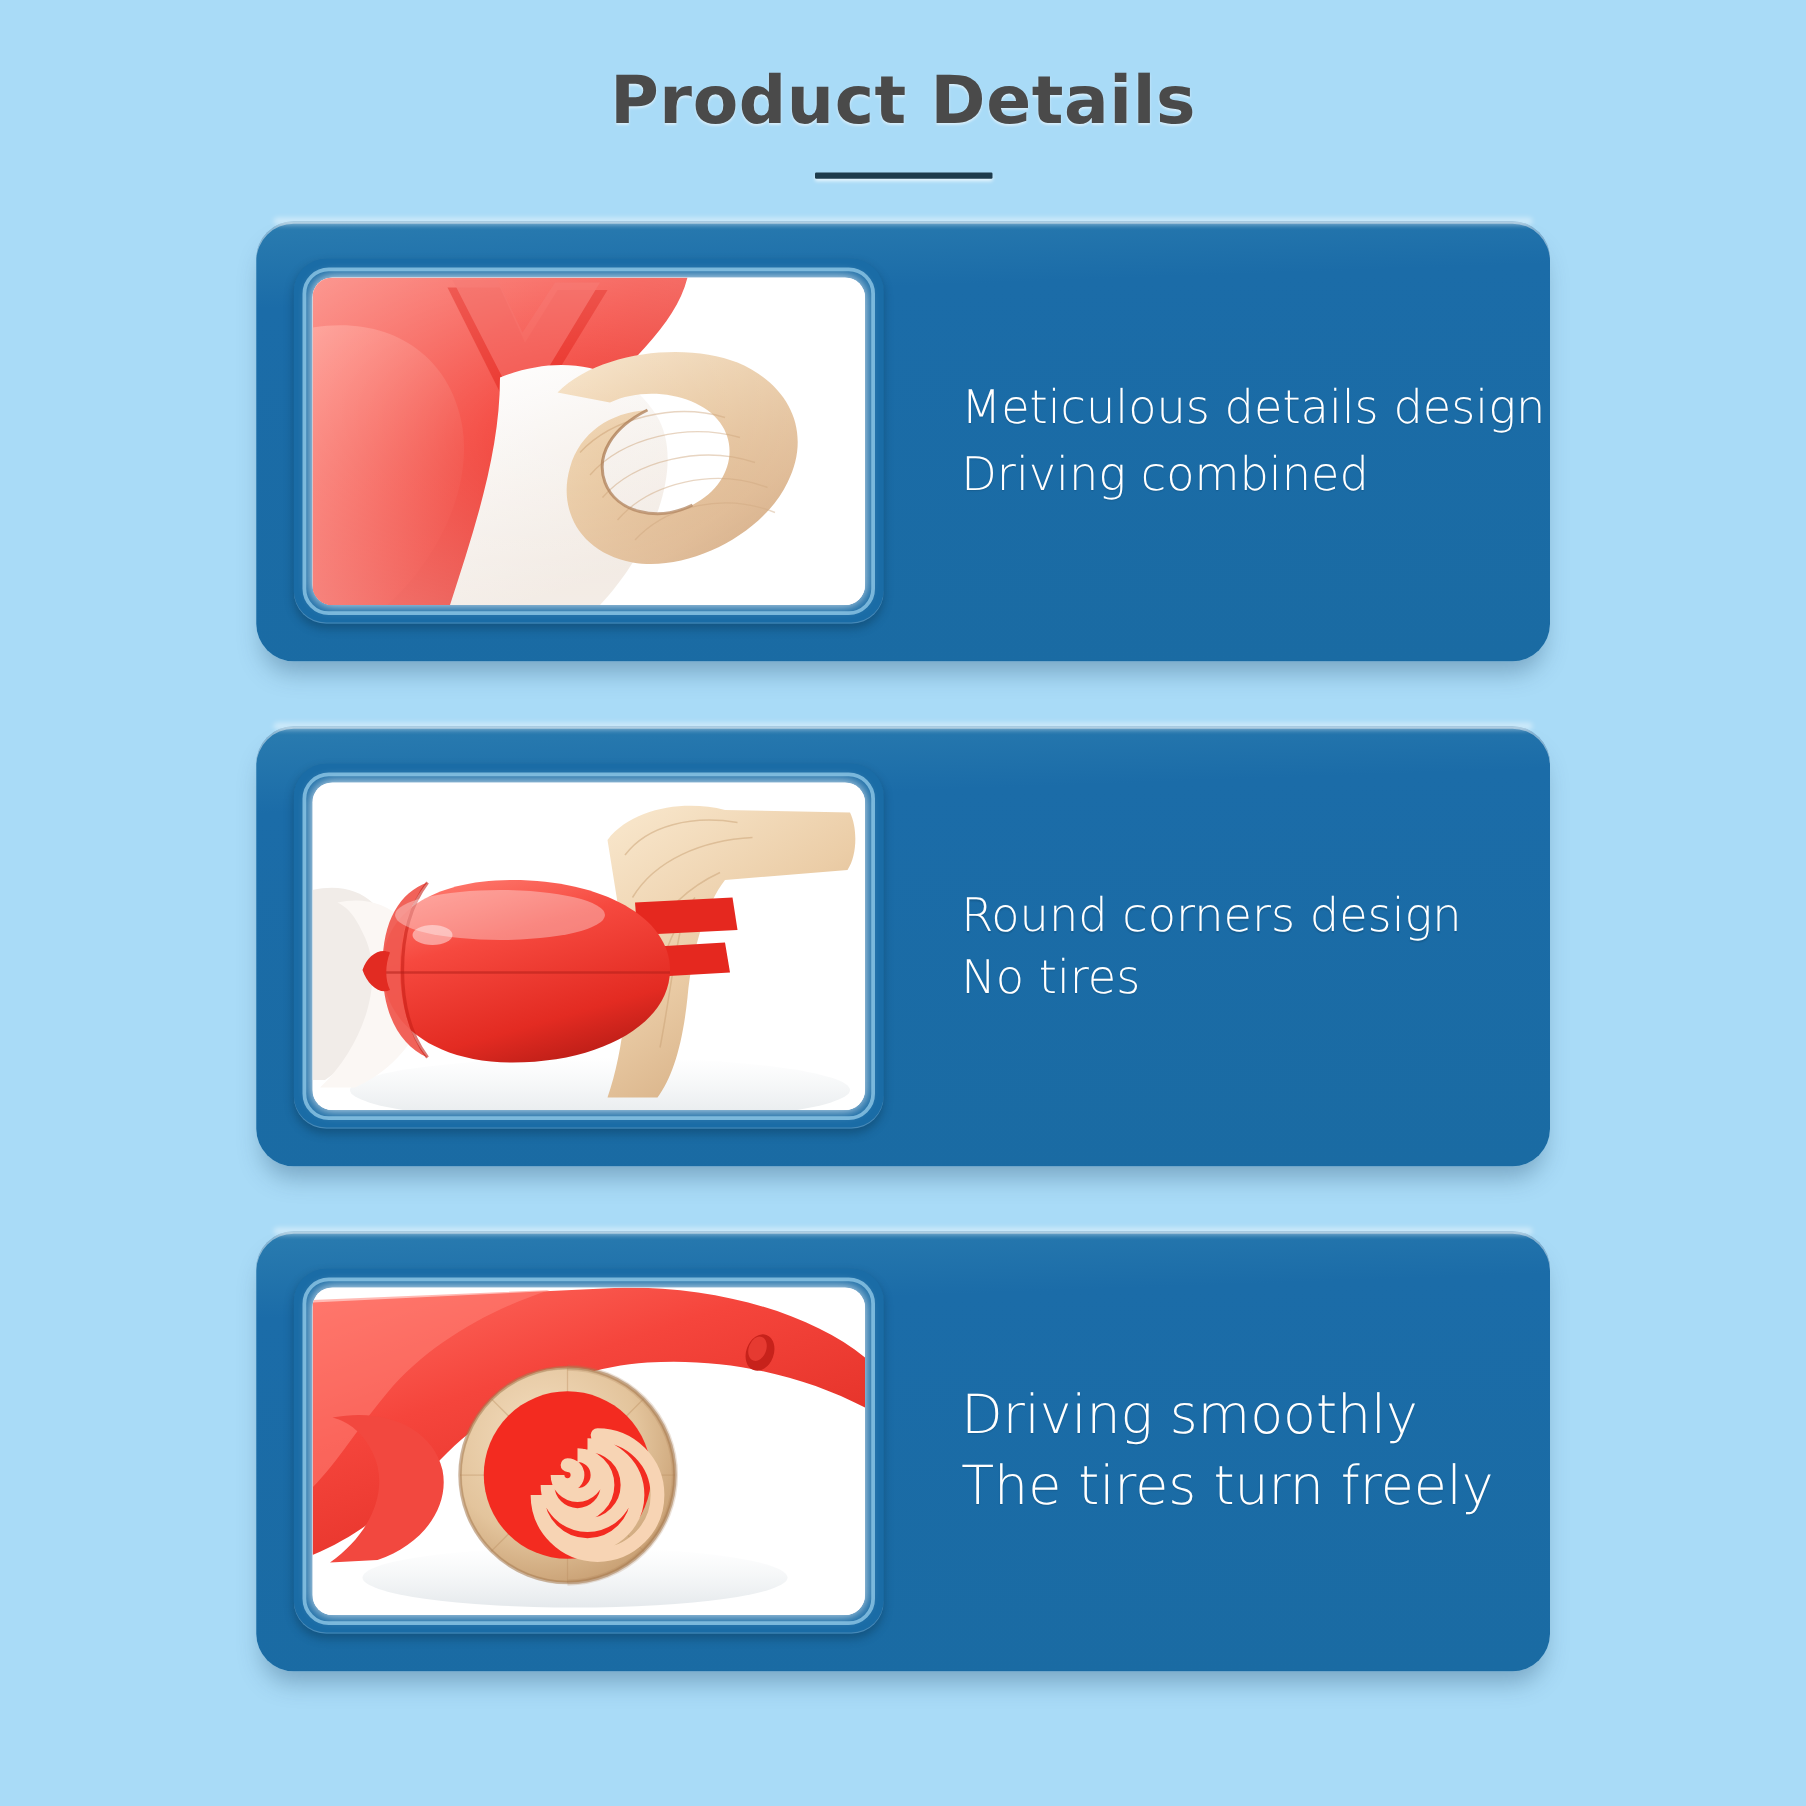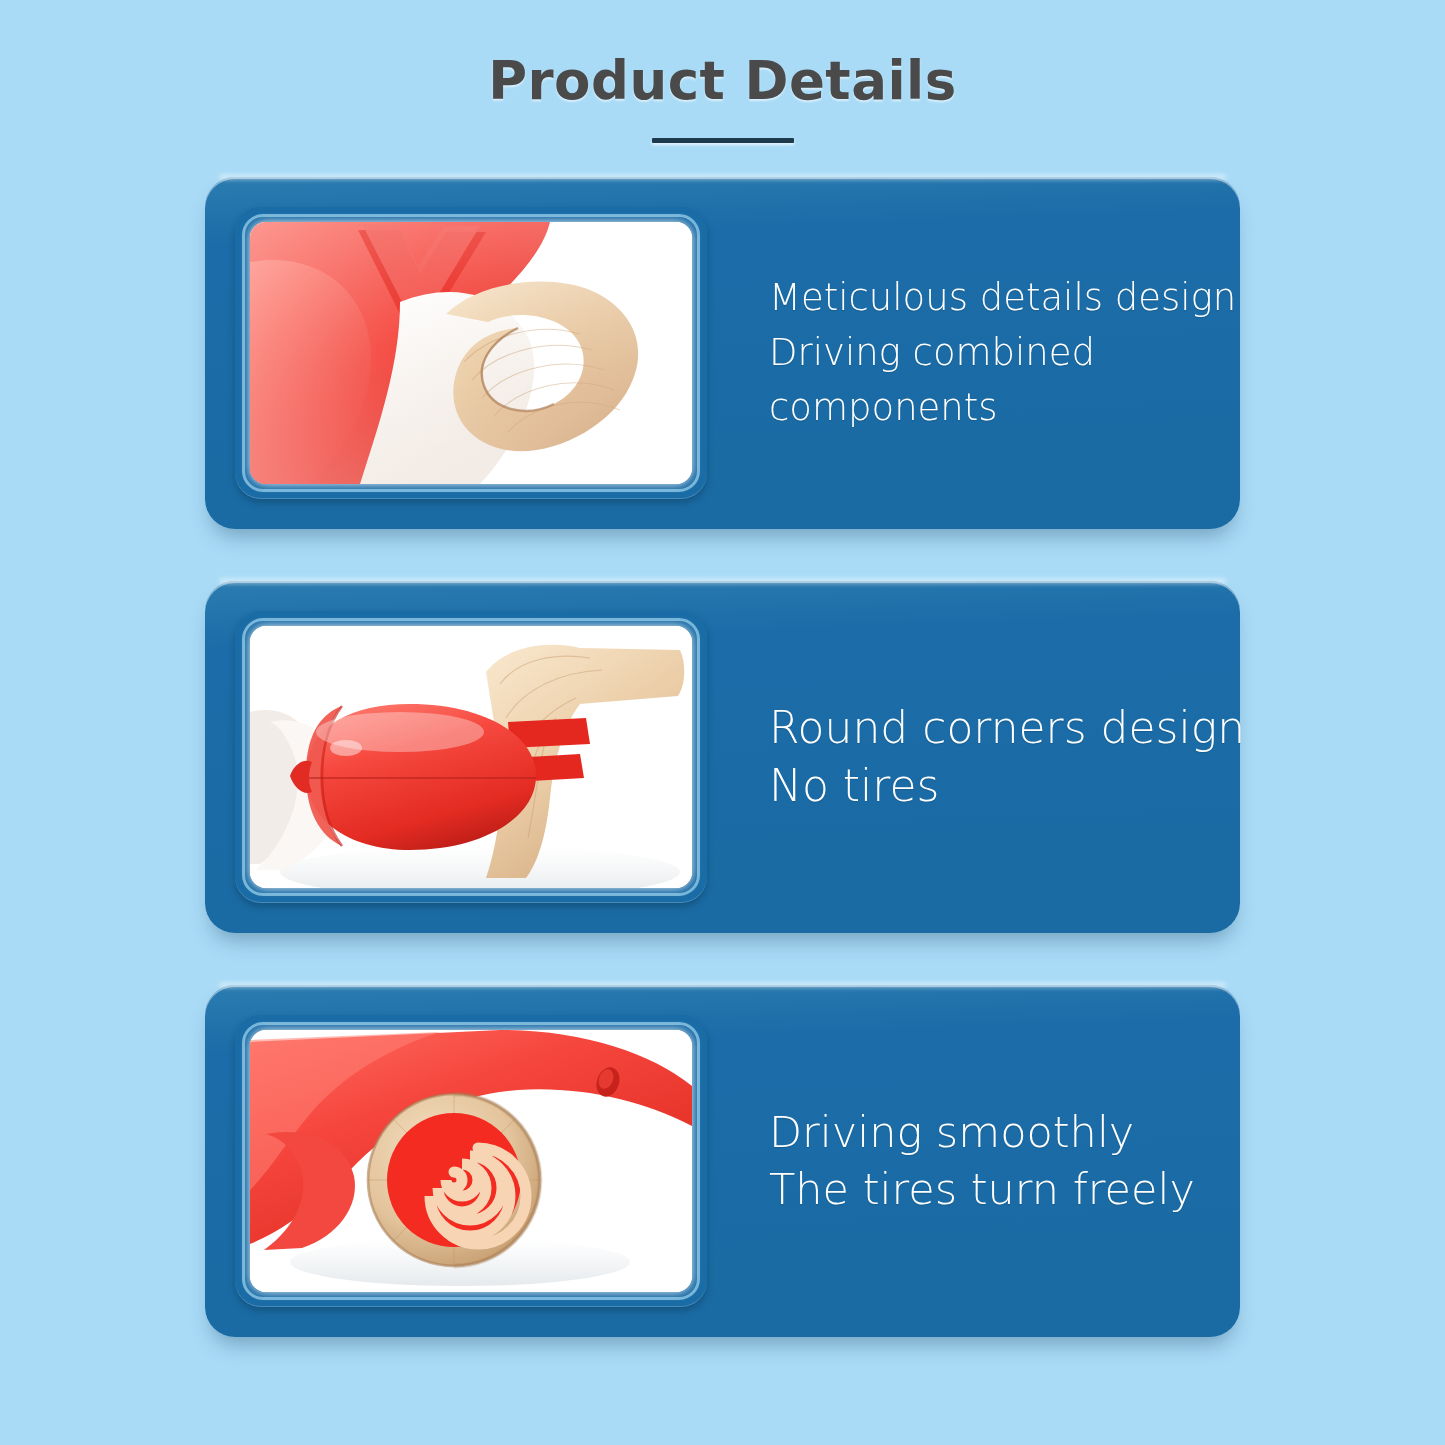--- a/index.html
+++ b/index.html
@@ -127,21 +127,21 @@
     color: #ffffff;
     font-family: "DejaVu Sans", sans-serif;
     font-weight: 300;
   }
   .card-text .line {
     display: block;
     white-space: nowrap;
     text-shadow: 0 1px 1px rgba(10,50,80,0.25);
   }
   .card-1 .card-text { font-size: 37px; line-height: 1.48; }
-  .card-2 .card-text { font-size: 44px; line-height: 1.33; }
+  .card-2 .card-text { font-size: 37px; line-height: 1.33; }
   .card-3 .card-text { font-size: 43px; line-height: 1.33; }
 </style>
 </head>
 <body>
 
 <div class="page">
 
   <div class="header">
     <h1 class="page-title">Product Details</h1>
     <div class="title-divider-wrap">
@@ -203,21 +203,20 @@
             <path d="M268,106 C240,120 226,142 234,164 C243,188 276,196 304,182" fill="none" stroke="#a9784f" stroke-width="2.4" opacity="0.75"></path>
 
             <rect x="0" y="0" width="442" height="262" fill="url(#c1glow)" opacity="0.55"></rect>
           </svg>
         </div>
         <div class="bezel"></div>
       </div>
       <div class="card-text">
         <span class="line">Meticulous details design</span>
         <span class="line">Driving combined</span>
-        <span class="line">components</span>
       </div>
     </div>
 
     <div class="card card-2">
       <div class="photo-frame">
         <div class="photo">
           <svg viewBox="0 0 442 262" preserveAspectRatio="xMidYMid slice">
             <defs>
               <linearGradient id="c2red" x1="0.15" y1="0" x2="0.6" y2="1">
                 <stop offset="0" stop-color="#ff7c70"></stop>

